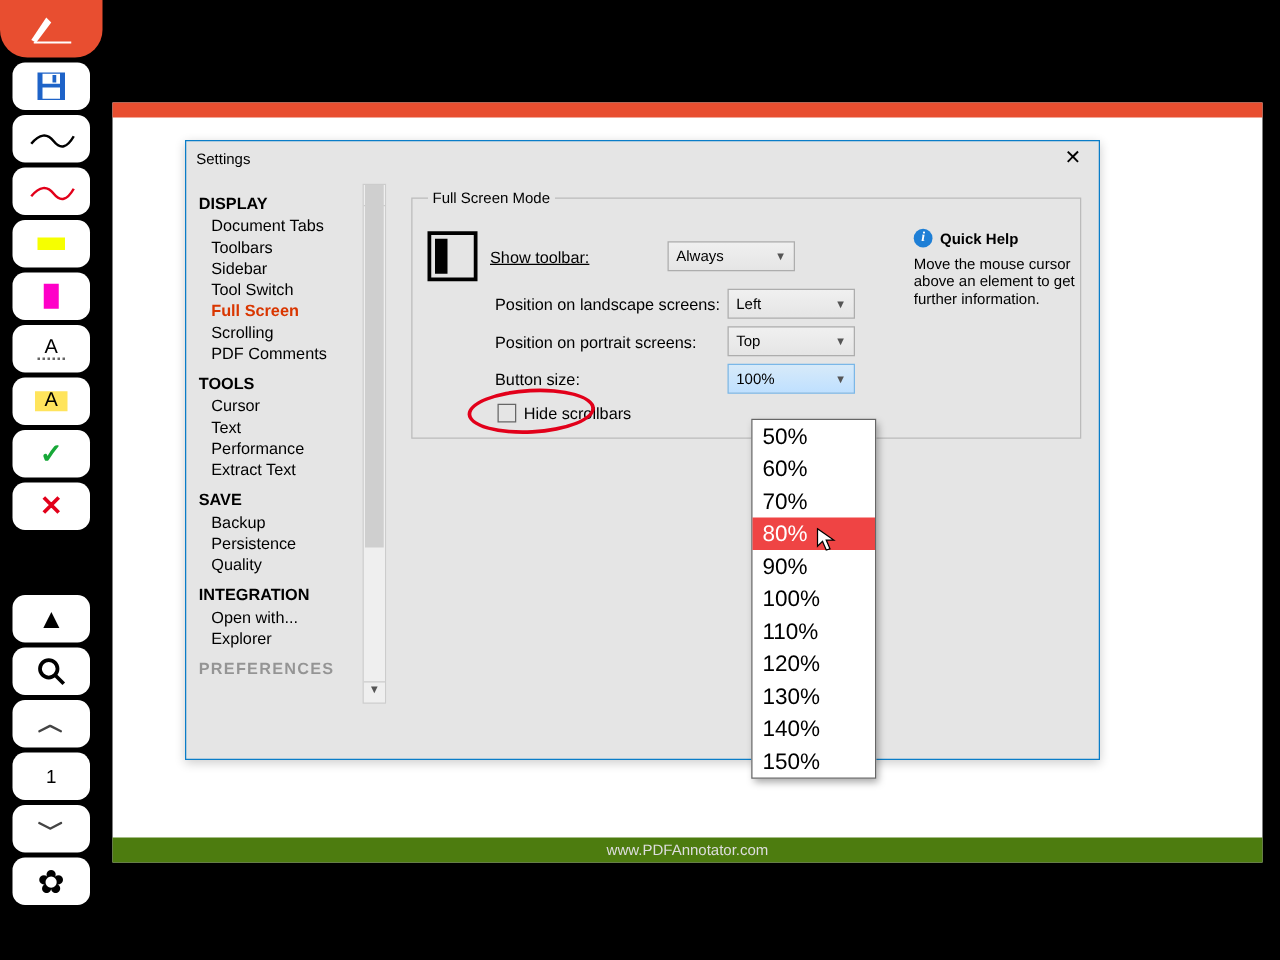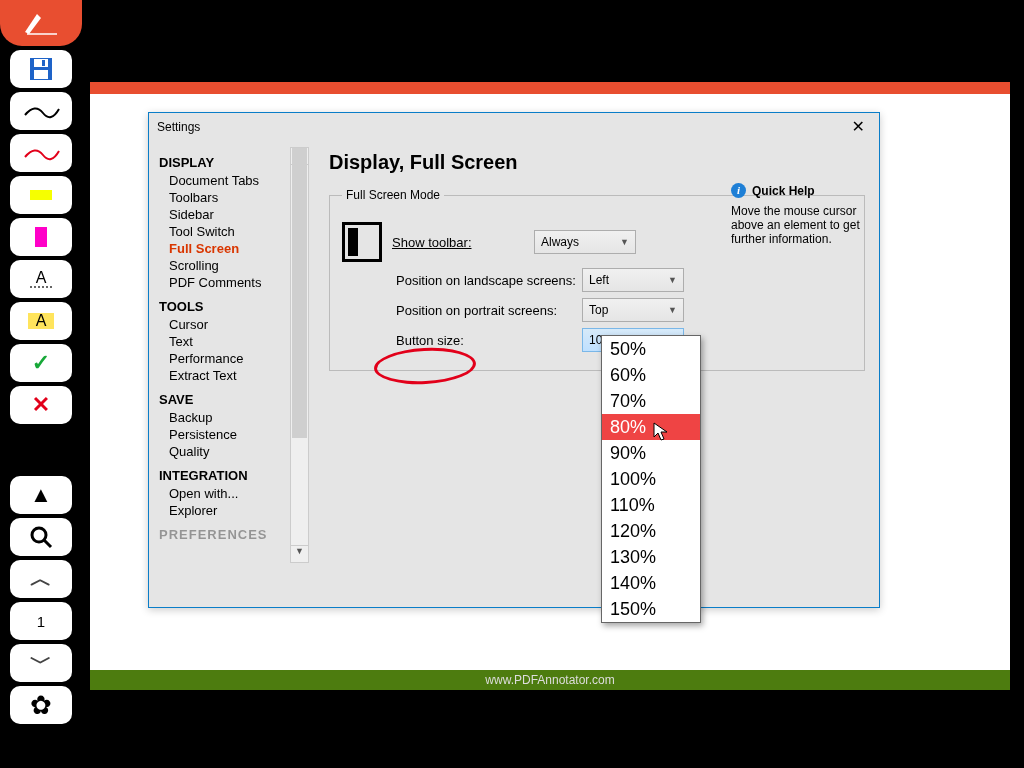--- a/index.html
+++ b/index.html
@@ -172,21 +172,20 @@
       <div class="nav-item">Explorer</div>
       <div class="nav-section" style="opacity:.35;letter-spacing:1px;">PREFERENCES</div>
       <div class="nav-scroll">
         <div class="arrow up">▲</div>
         <div class="thumb"></div>
         <div class="arrow dn">▼</div>
       </div>
     </div>
 
     <div class="content">
-      <h2>Display, Full Screen</h2>
       <fieldset class="fs">
         <legend>Full Screen Mode</legend>
         <div class="row first">
           <div class="icon-box"></div>
           <div class="lbl">Show toolbar:</div>
           <div class="combo">
               <span>Always</span>
               <span class="chev">▼</span>
             </div>
         </div>
@@ -206,20 +205,24 @@
               <span class="chev">▼</span>
             </div>
         </div>
         <div class="row">
           <div style="width:44px;"></div>
           <div class="lbl" style="width:186px;">Button size:</div>
           <div class="combo selected">
               <span>100%</span>
               <span class="chev">▼</span>
             </div>
+        </div>
+        <div class="checkbox-row">
+          <div class="box"></div>
+          <span>Hide scrollbars</span>
         </div>
         <div class="red-circle"></div>
       </fieldset>
 
       <div class="help">
         <div class="help-hd">
             <span class="info-ico">i</span>
             <span>Quick Help</span>
           </div>
         <div>Move the mouse cursor above an element to get further information.</div>

